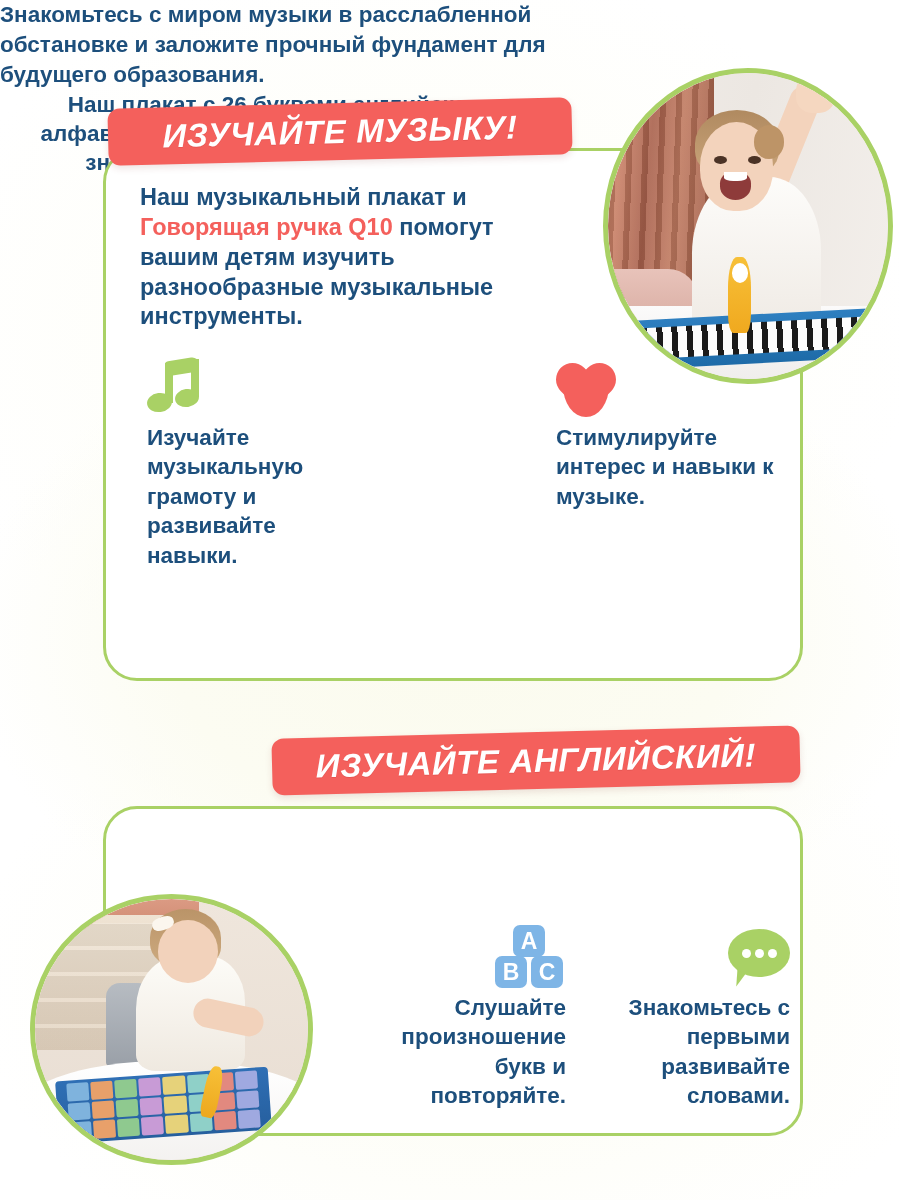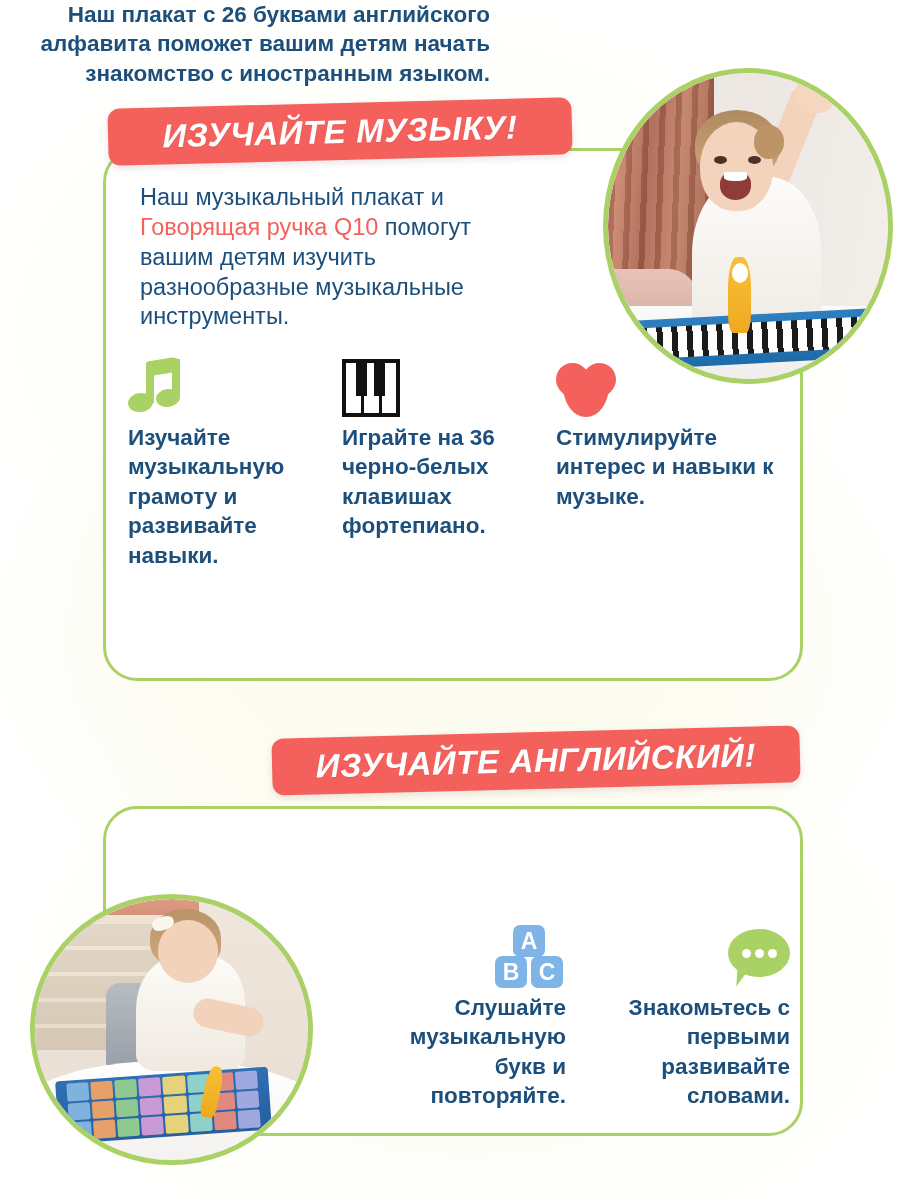--- a/index.html
+++ b/index.html
@@ -152,21 +152,21 @@
               grid-template-columns: repeat(8,1fr); grid-template-rows: repeat(3,1fr); gap:2px; }
   .ep-cell  { border-radius:2px; }
   .ep-pen   { position:absolute; left:62%; bottom:16%; width:6%; height:20%;
               background: linear-gradient(#f7c038,#eda81d); border-radius: 40% 40% 25% 25%;
               transform: rotate(12deg); z-index:4; }
 
   
   .intro {
     position: absolute;
     color: #1d4f7c;
-    font-weight: 400;
+    font-weight: 700;
     line-height: 1.27;
   }
   #music-intro { left: 140px; top: 183px; width: 410px; font-size: 23.5px; }
   .hl { color: #f4605c; }
 
   #english-intro {
     left: 300px; top: 825px; width: 490px; font-size: 22.5px;
     text-align: right; color:#1d4f7c; font-weight:700; line-height:1.3;
   }
 
@@ -177,21 +177,21 @@
 
   
   .feat {
     position: absolute;
     color: #1d4f7c;
     font-weight: 700;
     font-size: 22.5px;
     line-height: 1.31;
   }
   .feat .ic { height: 62px; display:flex; align-items:flex-end; margin-bottom: 6px; }
-  #feat-m1 { left: 128px; top: 355px; width: 186px; }
+  #feat-m1 { left: 147px; top: 355px; width: 186px; }
   #feat-m2 { left: 342px; top: 355px; width: 190px; }
   #feat-m3 { left: 556px; top: 355px; width: 230px; }
 
   .feat-e {
     position: absolute;
     color: #1d4f7c;
     font-weight: 700;
     font-size: 22.5px;
     line-height: 1.31;
     text-align: right;
@@ -291,43 +291,33 @@
           <div class="beam"></div>
           <div class="stem1"></div>
           <div class="stem2"></div>
           <div class="head1"></div>
           <div class="head2"></div>
         </div>
     </div>
     <div>Изучайте музыкальную грамоту и развивайте навыки.</div>
   </div>
 
-  <div class="feat" id="feat-m2">
-    <div class="ic">
-      <div class="icon-piano">
-          <div class="wsep a"></div>
-          <div class="wsep b"></div>
-          <div class="bk a"></div>
-          <div class="bk b"></div>
-        </div>
-    </div>
-    <div>Играйте на 36 черно-белых клавишах фортепиано.</div>
-  </div>
 
   <div class="feat" id="feat-m3">
     <div class="ic">
       <div class="icon-heart">
           <i class="l"></i>
           <i class="r"></i>
           <b></b>
         </div>
     </div>
     <div>Стимулируйте интерес и навыки к музыке.</div>
   </div>
 
+  <div id="music-outro">Знакомьтесь с миром музыки в расслабленной обстановке и заложите прочный фундамент для будущего образования.</div>
 
   <div class="card" id="card-english"></div>
 
   <div class="ribbon" id="ribbon-english">
     <span>ИЗУЧАЙТЕ АНГЛИЙСКИЙ!</span>
   </div>
 
   <div id="english-intro">Наш плакат с 26 буквами английского алфавита поможет вашим детям начать знакомство с иностранным языком.</div>
 
   <div class="photo-ring" id="photo-english">
@@ -375,21 +365,21 @@
   </div>
 
   <div class="feat-e" id="feat-e1">
     <div class="ic">
       <div class="icon-abc">
         <div class="blk a">A</div>
         <div class="blk b">B</div>
         <div class="blk c">C</div>
       </div>
     </div>
-    <div>Слушайте музыкальную букв и повторяйте.</div>
+    <div>Слушайте произношение букв и повторяйте.</div>
   </div>
 
   <div class="feat-e" id="feat-e2">
     <div class="ic">
       <div class="icon-chat">
           <div class="tail"></div>
           <div class="bub"></div>
           <div class="dot d1"></div>
           <div class="dot d2"></div>
           <div class="dot d3"></div>

